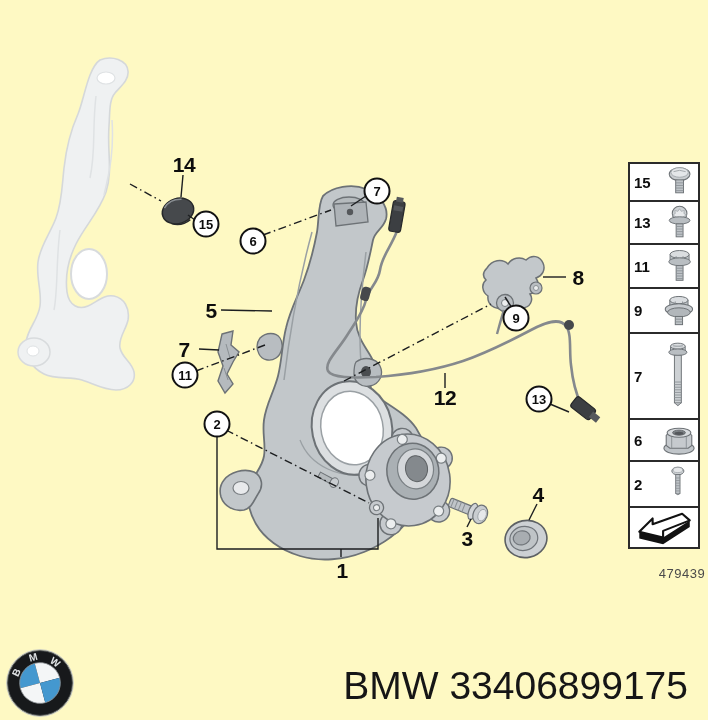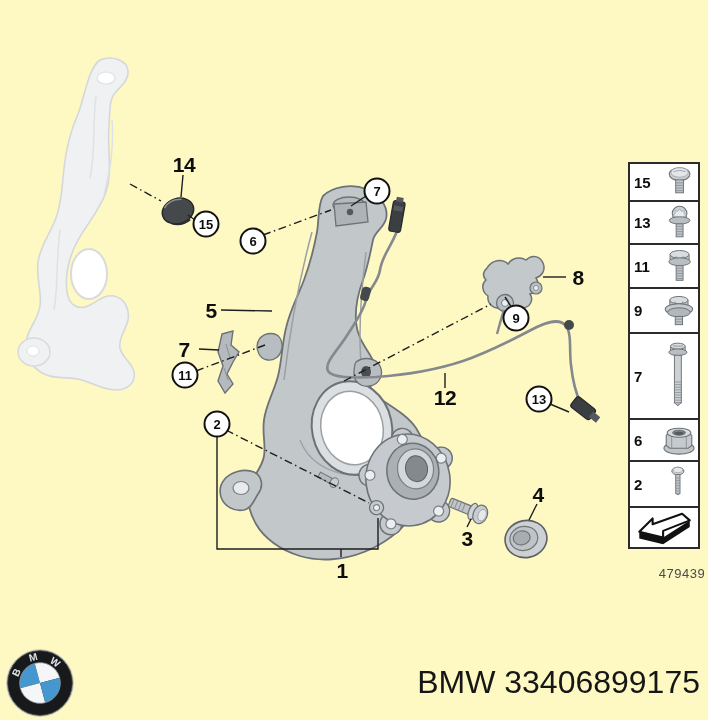--- a/index.html
+++ b/index.html
@@ -12,21 +12,21 @@
       border:2px solid #121212;border-radius:50%;background:#ffffff;display:flex;
       align-items:center;justify-content:center;font-weight:bold;font-size:13px;color:#0d0d0d;line-height:1;}
   #legend{position:absolute;left:628px;top:162px;width:72px;}
   .lrow{box-sizing:border-box;border:2px solid #2b2b2b;margin-top:-2px;background:#ffffff;
       display:flex;align-items:center;padding:0 2px 0 4px;}
   .lrow:first-child{margin-top:0;}
   .lnum{font-weight:bold;font-size:15px;color:#0d0d0d;width:24px;flex:0 0 auto;}
   .licon{flex:1 1 auto;display:flex;justify-content:center;align-items:center;}
   #legend-part-number{position:absolute;left:642px;top:566px;width:80px;text-align:center;
       font-size:13px;color:#4a4a4a;letter-spacing:0.5px;}
-  #footer-label{position:absolute;right:8px;top:664px;font-size:32px;color:#161616;
+  #footer-label{position:absolute;right:20px;top:664px;font-size:39px;color:#161616;
       letter-spacing:0px;}
   #bmw-logo{position:absolute;left:3px;top:646px;}
 </style>
 </head>
 <body>
 
 <div id="stage">
 
   <svg id="art" width="720" height="720" viewBox="0 0 720 720">
 

